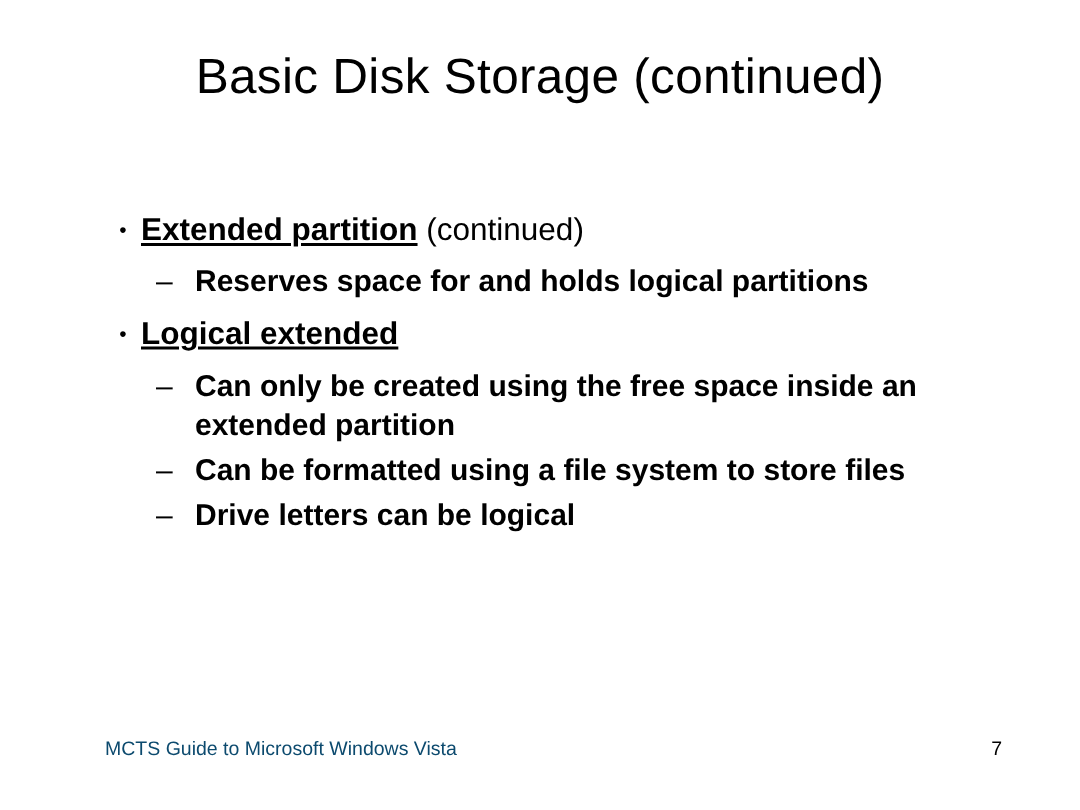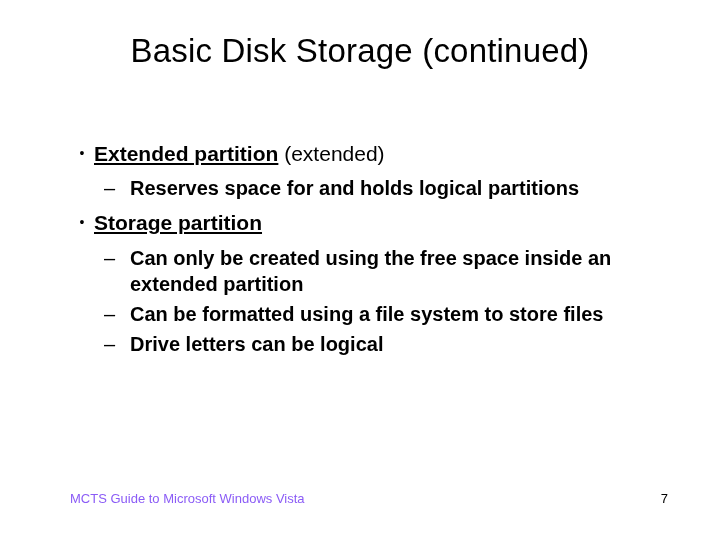--- a/index.html
+++ b/index.html
@@ -65,21 +65,21 @@
   }
   .sub .txt {
     flex: 1;
     font-weight: bold;
   }
   .footer-left {
     position: absolute;
     left: 70px;
     bottom: 34px;
     font-size: 13px;
-    color: #8b5cf6;
+    color: #0c4a6e;
   }
   .footer-right {
     position: absolute;
     right: 52px;
     bottom: 34px;
     font-size: 13px;
     color: #000;
   }
 </style>
 </head>
@@ -87,32 +87,32 @@
 
 <div class="slide">
 
   <div class="title">Basic Disk Storage (continued)</div>
 
   <div class="body">
 
     <div class="bullet">
       <div class="dot">•</div>
       <div class="txt">
-        <span class="bold">Extended partition</span><span> (extended)</span>
+        <span class="bold">Extended partition</span><span> (continued)</span>
       </div>
     </div>
     <div class="sub">
       <div class="dash">–</div>
       <div class="txt">Reserves space for and holds logical partitions</div>
     </div>
 
     <div class="bullet" style="margin-top:8px;">
       <div class="dot">•</div>
       <div class="txt">
-        <span class="bold">Storage partition</span><span></span>
+        <span class="bold">Logical extended</span><span></span>
       </div>
     </div>
     <div class="sub">
       <div class="dash">–</div>
       <div class="txt">Can only be created using the free space inside an extended partition</div>
     </div>
     <div class="sub">
       <div class="dash">–</div>
       <div class="txt">Can be formatted using a file system to store files</div>
     </div>

